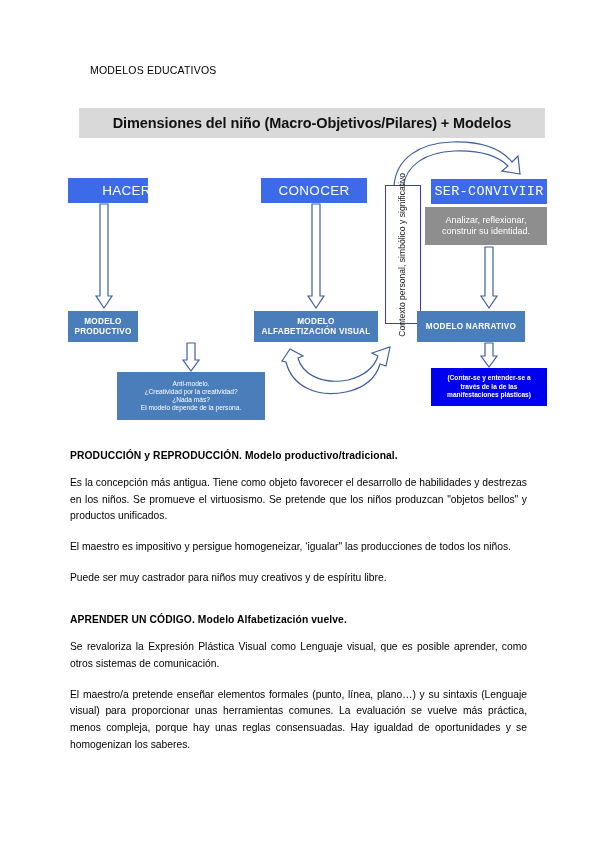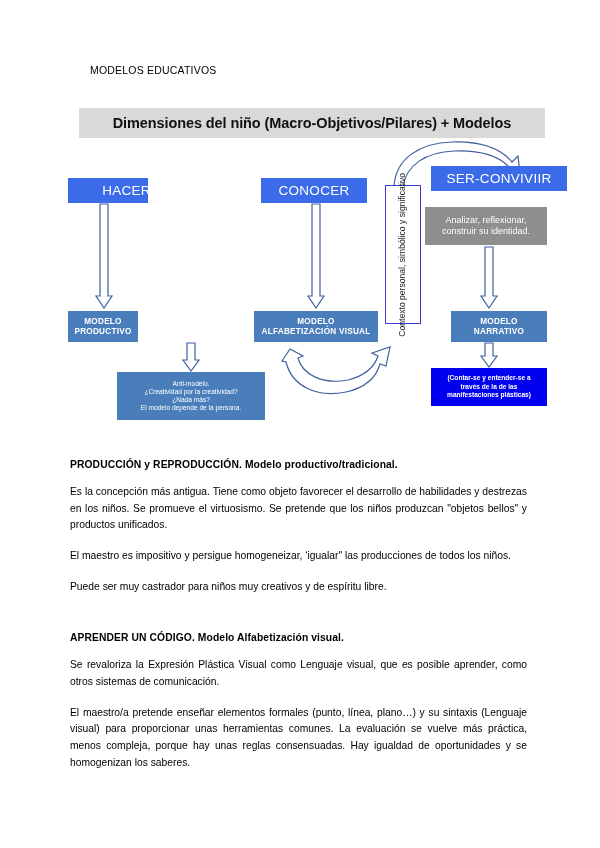--- a/index.html
+++ b/index.html
@@ -83,21 +83,21 @@
   
   .pillar {
     background: #3b6be8;
     color: #ffffff;
     font-size: 13.5px;
     letter-spacing: 0.3px;
     height: 25px;
   }
   .pillar-hacer   { left: 8px;   top: 38px;  width: 80px; padding-left: 37px; }
   .pillar-conocer { left: 201px; top: 38px;  width: 106px; }
-  .pillar-ser     { left: 371px; top: 26px;  width: 136px; }
+  .pillar-ser     { left: 371px; top: 39px;  width: 116px; font-family: Liberation Mono, monospace; }
 
   
   .gray-box {
     left: 365px;
     top: 67px;
     width: 122px;
     height: 38px;
     background: #8e8e8e;
     color: #ffffff;
     font-size: 9px;
@@ -110,21 +110,21 @@
     color: #ffffff;
     font-weight: bold;
     font-size: 8.2px;
     letter-spacing: 0.25px;
     height: 31px;
     padding: 2px 3px;
   }
   .model-productivo   { left: 8px;   top: 171px; width: 70px; }
   .model-creativo     { left: 81px;  top: 171px; width: 98px; }
   .model-alfab        { left: 194px; top: 171px; width: 124px; }
-  .model-narrativo    { left: 391px; top: 171px; width: 96px; }
+  .model-narrativo    { left: 357px; top: 171px; width: 108px; }
 
   
   .anti-modelo {
     left: 57px;
     top: 232px;
     width: 148px;
     height: 48px;
     background: #4a7ebb;
     color: #ffffff;
     font-size: 6.6px;
@@ -174,21 +174,21 @@
   
   .body-wrap {
     position: absolute;
     left: 70px;
     top: 450px;
     width: 461px;
   }
   .sec-head {
     font-size: 10.3px;
     font-weight: bold;
-    margin: 9px 0 14px 0;
+    margin: 0 0 14px 0;
     letter-spacing: 0.1px;
   }
   .para {
     font-size: 10.3px;
     line-height: 1.62;
     text-align: justify;
     margin: 0 4px 14px 0;
   }
   .spacer-lg { height: 14px; }
 </style>
@@ -303,19 +303,19 @@
 
   <div class="body-wrap">
 
     <p class="sec-head">PRODUCCIÓN y REPRODUCCIÓN. Modelo productivo/tradicional.</p>
     <p class="para">Es la concepción más antigua. Tiene como objeto favorecer el desarrollo de habilidades y destrezas en los niños. Se promueve el virtuosismo. Se pretende que los niños produzcan "objetos bellos" y productos unificados.</p>
     <p class="para">El maestro es impositivo y persigue homogeneizar, ‘igualar" las producciones de todos los niños.</p>
     <p class="para">Puede ser muy castrador para niños muy creativos y de espíritu libre.</p>
 
     <div class="spacer-lg"></div>
 
-    <p class="sec-head">APRENDER UN CÓDIGO. Modelo Alfabetización visual.</p>
+    <p class="sec-head">APRENDER UN CÓDIGO. Modelo Alfabetización vuelve.</p>
     <p class="para">Se revaloriza la Expresión Plástica Visual como Lenguaje visual, que es posible  aprender, como otros sistemas de comunicación.</p>
     <p class="para">El maestro/a pretende enseñar elementos formales (punto, línea, plano…) y su sintaxis (Lenguaje visual) para proporcionar unas herramientas comunes. La evaluación se vuelve más práctica, menos compleja, porque hay unas reglas consensuadas. Hay igualdad de oportunidades y se homogenizan los saberes.</p>
 
   </div>
 
 </div>
 
 </body></html>

